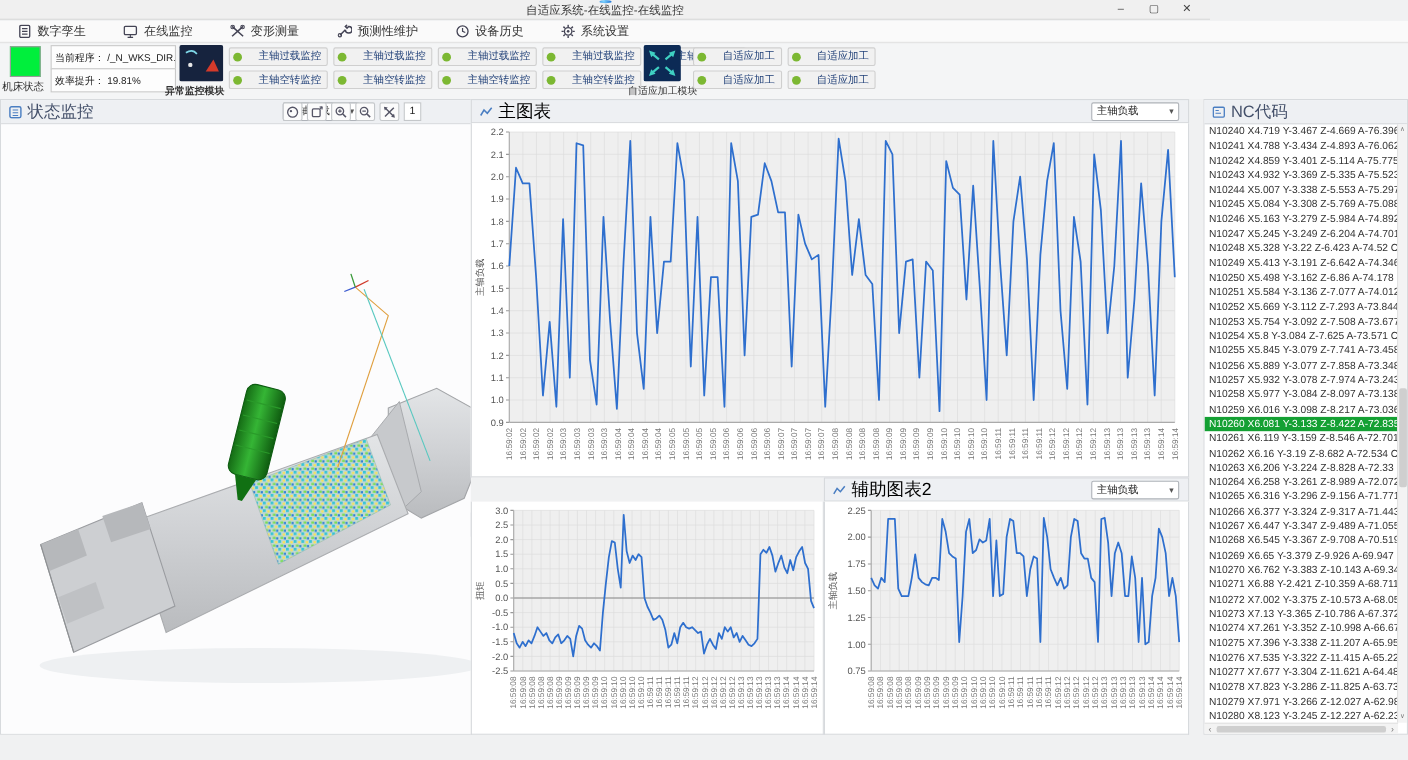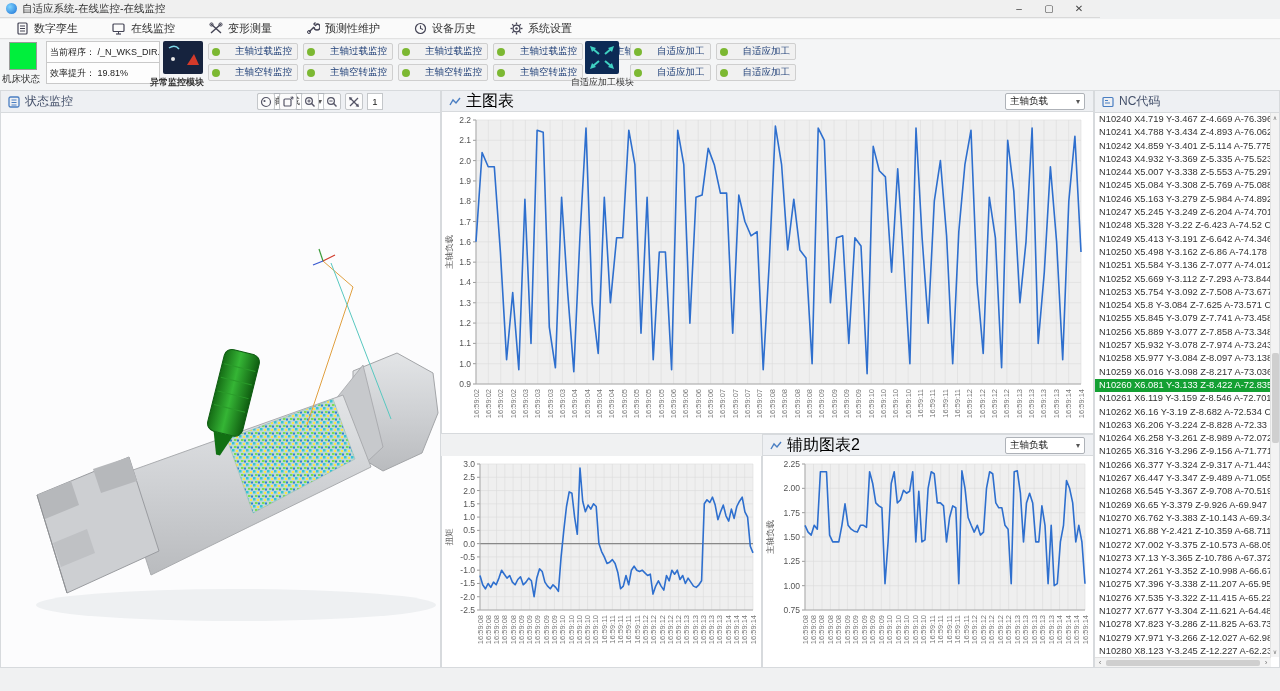--- a/index.html
+++ b/index.html
@@ -2,21 +2,21 @@
 <html><head>
 <meta charset="utf-8">
 <style>
   * { margin:0; padding:0; box-sizing:border-box; }
   html,body { width:1280px; height:691px; overflow:hidden;
     font-family:"Liberation Sans","DejaVu Sans",sans-serif; background:#f0f1f2; }
   #app { position:relative; width:1280px; height:691px; background:#f0f1f2; }
 
   
   #titlebar { position:absolute; left:0; top:0; width:1100px; height:18px;
-    background:#f0f0f0; border-bottom:1px solid #d9d9d9; display:flex; align-items:center; }
+    background:#f0f0f0; border-bottom:1px solid #d9d9d9; display:flex; align-items:center;flex-direction:column; }
   #titlebar .app-icon { width:11px; height:11px; border-radius:50%;
     background:radial-gradient(circle at 35% 35%, #7fd4ff, #1a6fd4); margin:0 5px 0 6px; }
   #titlebar .title { font-size:10.5px; color:#333; }
   #win-controls { position:absolute; right:6px; top:0; height:18px; display:flex; }
   #win-controls .wbtn { width:30px; height:18px; text-align:center; line-height:17px;
     font-size:10px; color:#444; cursor:default; }
 
   
   #menubar { position:absolute; left:0; top:19px; width:1280px; height:20px;
     background:#fafafa; border-bottom:1px solid #e2e2e2; display:flex; align-items:center; padding-left:16px; }
@@ -38,25 +38,25 @@
   .mon-btn { display:flex; align-items:center; gap:15px; height:17px; padding:0 5px 0 3px;
     background:#f1f1f1; border:1px solid #cfcfcf; border-radius:2px; font-size:9.5px; color:#1f3f77; cursor:default; white-space:nowrap; }
   .dot { width:8px; height:8px; border-radius:50%; background:#7cb832; flex:0 0 auto; }
   #adaptive-module { position:absolute; left:585px; top:1px; width:34px; height:33px; }
   #adaptive-label { position:absolute; left:571px; top:36px; width:72px; font-size:9px; color:#333; }
   #adaptive-rows { position:absolute; left:630px; top:3px; }
 
   
   .panel { position:absolute; top:90px; height:578px; background:#ffffff; border:1px solid #d7dadd; }
   #left-panel  { left:0;    width:441px; }
-  #mid-panel   { left:441px; width:653px; background:#f0f1f2; border:none; }
+  #mid-panel   { left:428px; width:653px; background:#f0f1f2; border:none; }
   #right-panel { left:1094px; width:186px; }
   .phead { position:relative; height:22px; background:#eef0f3; border-bottom:1px solid #d7dadd;
     display:flex; align-items:center; padding-left:7px; gap:5px; }
-  .phead .ptitle { font-size:12px; color:#44506a; }
+  .phead .ptitle { font-size:15px; color:#44506a; }
   .phead svg { display:block; }
 
   .dropdown { position:absolute; height:17px; background:#fff; border:1px solid #aeb2b8; border-radius:2px;
     font-size:9.5px; color:#222; display:flex; align-items:center; padding:0 4px; cursor:default; }
   .dropdown .caret { margin-left:auto; font-size:8px; color:#555; padding-left:6px; }
 
   #lp-toolbar { position:absolute; left:256px; top:2px; display:flex; gap:4px; align-items:center; }
   .tool-btn { width:18px; height:17px; background:#fbfbfb; border:1px solid #c4c7ca; border-radius:2px;
     display:flex; align-items:center; justify-content:center; cursor:default; }
   #scale-box { width:16px; height:17px; background:#fff; border:1px solid #c4c7ca; font-size:9.5px;

